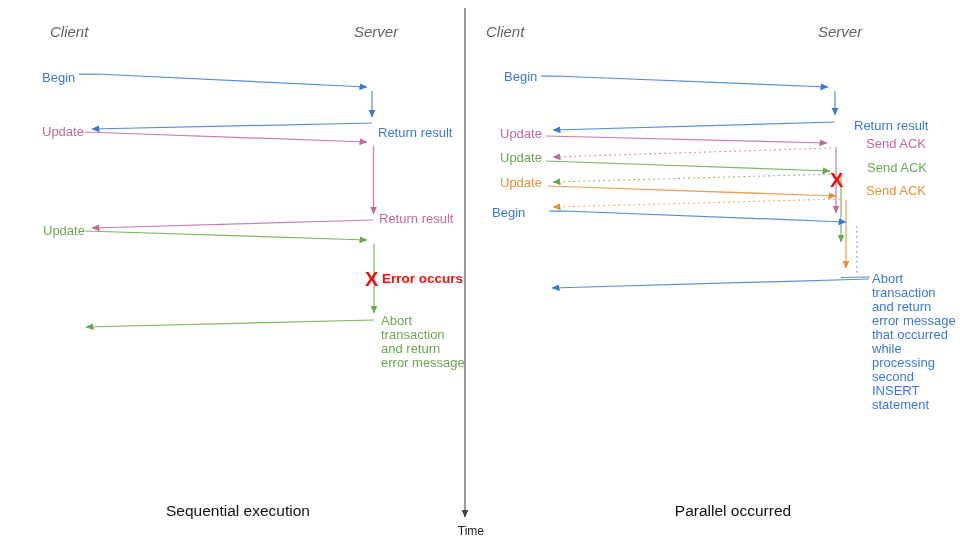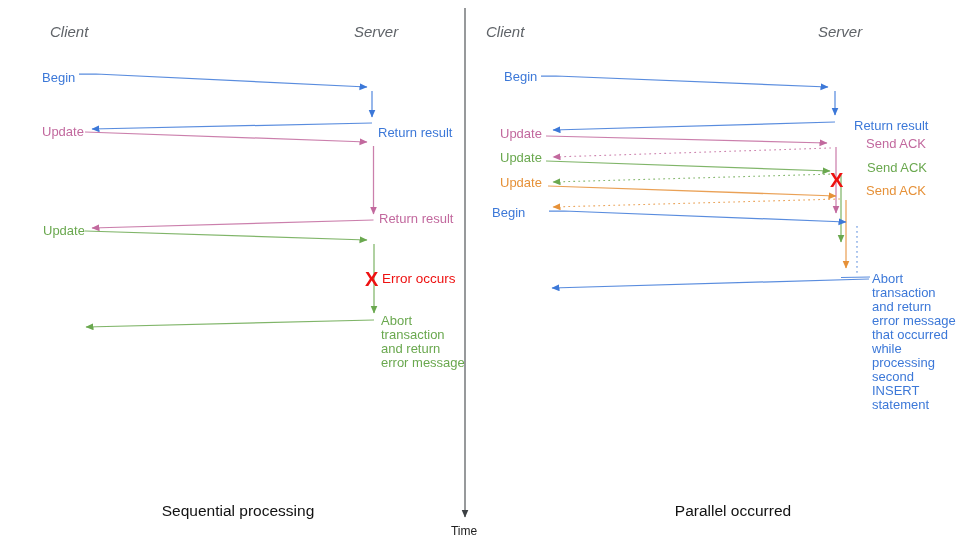--- a/index.html
+++ b/index.html
@@ -90,27 +90,27 @@
   <div class="lbl hdr" style="left:50px;top:25px;">Client</div>
   <div class="lbl hdr" style="left:354px;top:25px;">Server</div>
 
   <div class="lbl c-blue" style="left:42px;top:65px;">Begin</div>
   <div class="lbl c-blue" style="left:378px;top:120px;">Return result</div>
   <div class="lbl c-pink" style="left:42px;top:125px;">Update</div>
   <div class="lbl c-pink" style="left:379px;top:212px;">Return result</div>
   <div class="lbl c-green" style="left:43px;top:224px;">Update</div>
 
   <div class="lbl xmark" style="left:365px;top:269px;">X</div>
-  <div class="lbl c-red" style="left:382px;top:272px;font-size:13.5px;">Error occurs</div>
+  <div class="lbl c-red" style="left:382px;top:272px;font-size:13.5px;font-weight:bold;">Error occurs</div>
   <div class="lbl c-green" style="left:381px;top:314px;">Abort
 transaction
 and return
 error message</div>
 
-  <div class="lbl cap" style="left:138px;top:504px;">Sequential processing</div>
+  <div class="lbl cap" style="left:138px;top:504px;">Sequential execution</div>
 
   <div class="lbl hdr" style="left:486px;top:25px;">Client</div>
   <div class="lbl hdr" style="left:818px;top:25px;">Server</div>
 
   <div class="lbl c-blue" style="left:504px;top:64px;">Begin</div>
   <div class="lbl c-blue" style="left:854px;top:113px;">Return result</div>
 
   <div class="lbl c-pink" style="left:500px;top:127px;">Update</div>
   <div class="lbl c-pink" style="left:866px;top:137px;">Send ACK</div>
 
@@ -129,15 +129,15 @@
 error message
 that occurred
 while
 processing
 second
 INSERT
 statement</div>
 
   <div class="lbl cap" style="left:633px;top:504px;">Parallel occurred</div>
 
-  <div class="lbl time-lbl" style="left:444px;top:524px;">Time</div>
+  <div class="lbl time-lbl" style="left:444px;top:524px;text-align:right;">Time</div>
 
 </div>
 
 </body></html>

